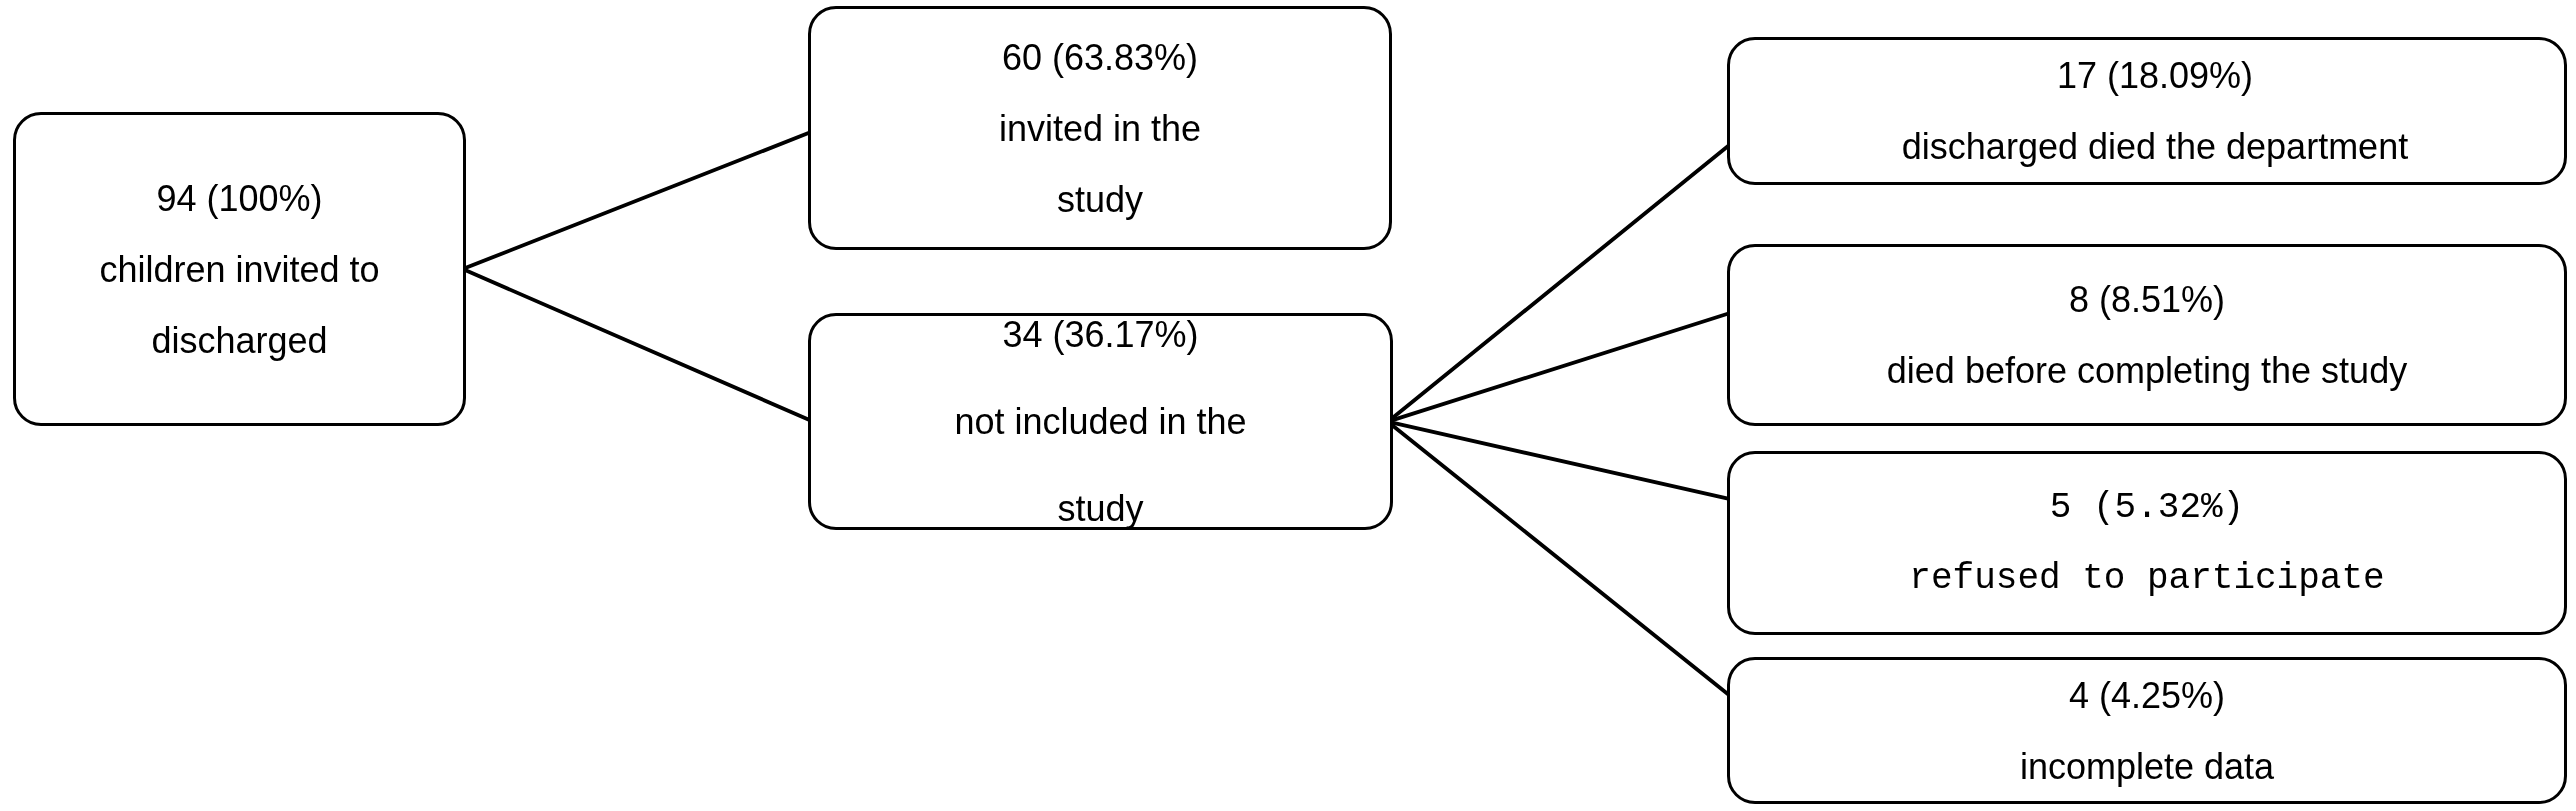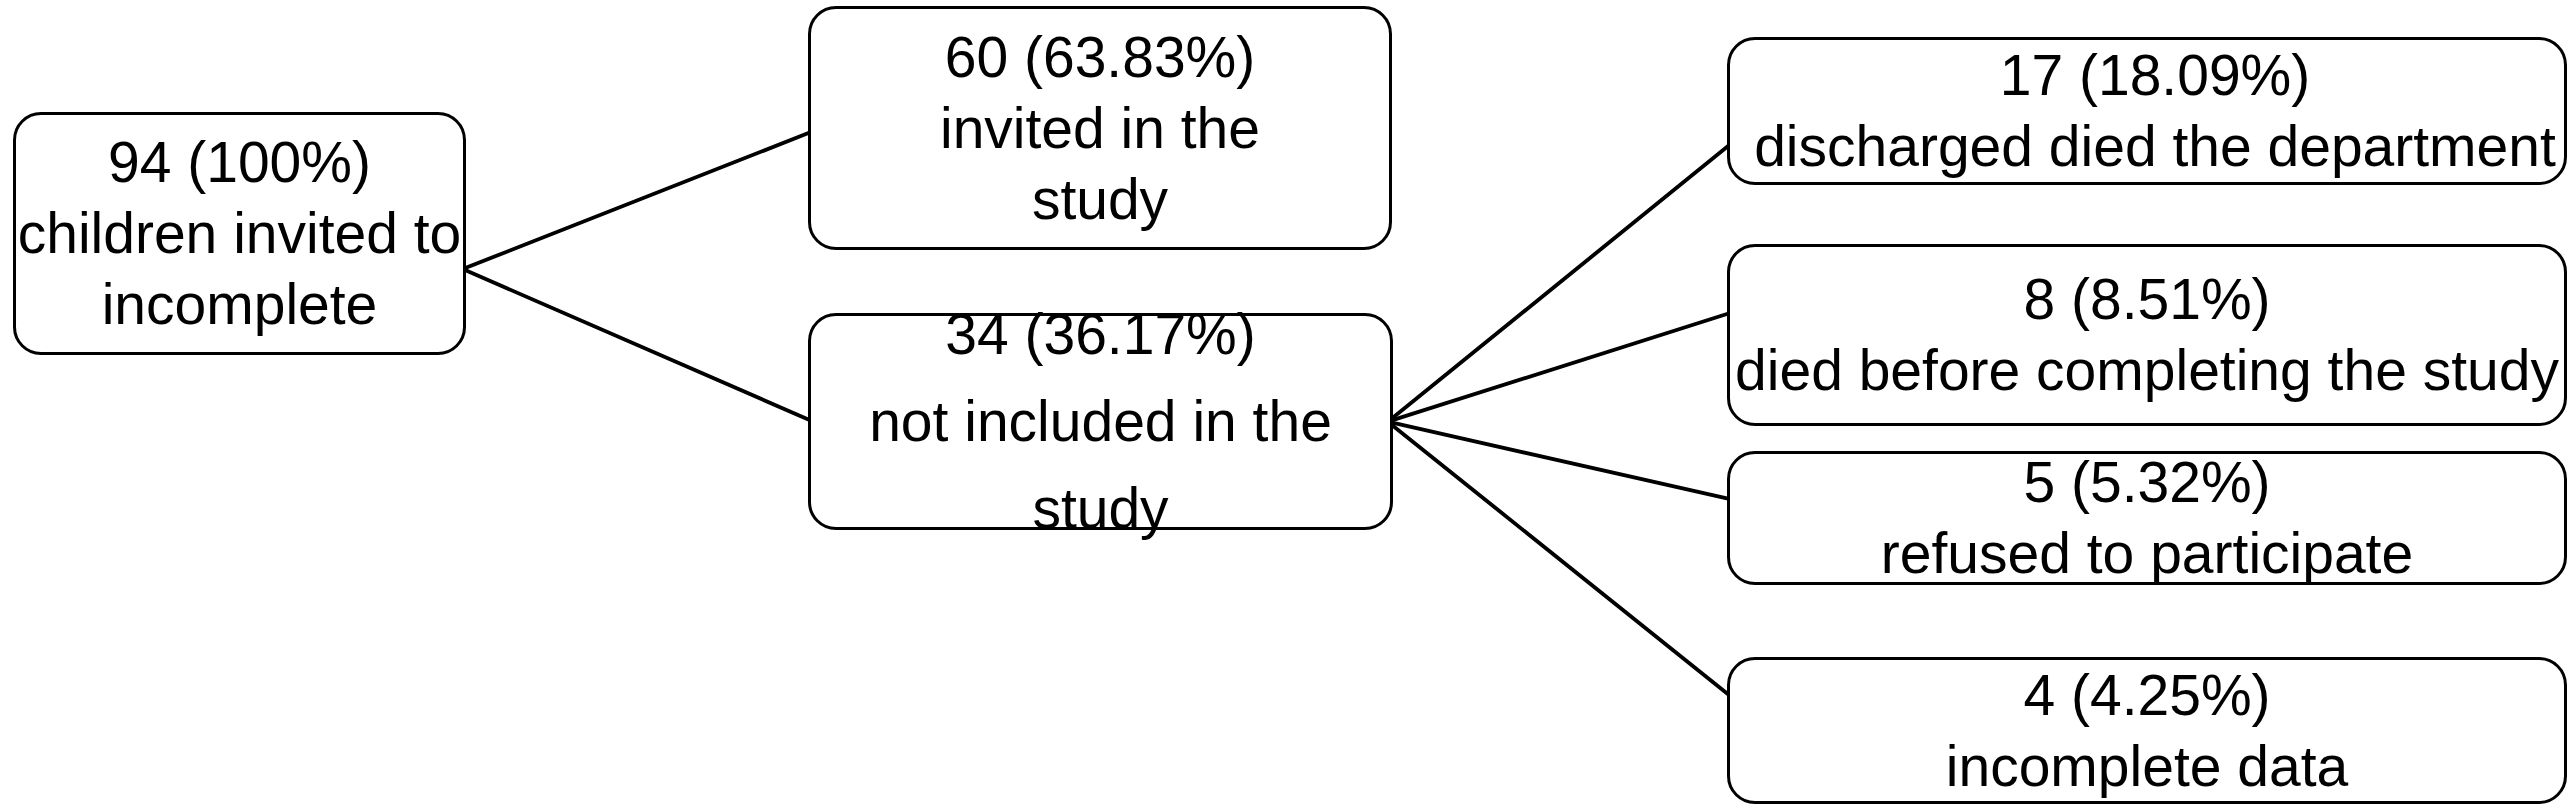--- a/index.html
+++ b/index.html
@@ -38,52 +38,52 @@
     position: absolute;
     box-sizing: border-box;
     background: var(--background);
     border: 3.9px solid var(--border);
     border-radius: 28px;
     display: flex;
     flex-direction: column;
     justify-content: center;
     align-items: center;
     text-align: center;
-    font-size: 57px;
+    font-size: 36px;
     line-height: 71px;
   }
   .node .line {
     white-space: nowrap;
   }
-  .node-root        { left: 13px;   top: 112px; width: 453px;  height: 243px; }
+  .node-root        { left: 13px;   top: 112px; width: 453px;  height: 314px; }
   .node-included    { left: 808px; top: 6.2px;   width: 584px;  height: 244px; }
   .node-notincluded { left: 808px; top: 313px; width: 585px;  height: 217px; gap: 16px; }
   .node-discharged  { left: 1727px; top: 37px;  width: 840px; height: 148px; padding-left: 16px; }
   .node-died        { left: 1727px; top: 244px; width: 840px; height: 182px; }
-  .node-refused     { left: 1727px; top: 451px; width: 840px; height: 134px; }
+  .node-refused     { left: 1727px; top: 451px; width: 840px; height: 184px; font-family: Liberation Mono, monospace; }
   .node-incomplete  { left: 1727px; top: 657px; width: 840px; height: 147px; }
 </style>
 </head>
 <body>
 
 <div class="canvas">
 
   <svg class="connectors" viewBox="0 0 3341 1052" xmlns="http://www.w3.org/2000/svg">
     <line x1="600" y1="349" x2="1055" y2="170"></line>
     <line x1="600" y1="349" x2="1055" y2="547"></line>
     <line x1="1800" y1="547" x2="2247" y2="185"></line>
     <line x1="1800" y1="547" x2="2247" y2="405"></line>
     <line x1="1800" y1="547" x2="2247" y2="648"></line>
     <line x1="1800" y1="547" x2="2247" y2="905"></line>
   </svg>
 
   <div class="node node-root">
     <div class="line">94 (100%)</div>
     <div class="line">children invited to</div>
-    <div class="line">incomplete</div>
+    <div class="line">discharged</div>
   </div>
 
   <div class="node node-included">
     <div class="line">60 (63.83%)</div>
     <div class="line">invited in the</div>
     <div class="line">study</div>
   </div>
 
   <div class="node node-notincluded">
     <div class="line">34 (36.17%)</div>

